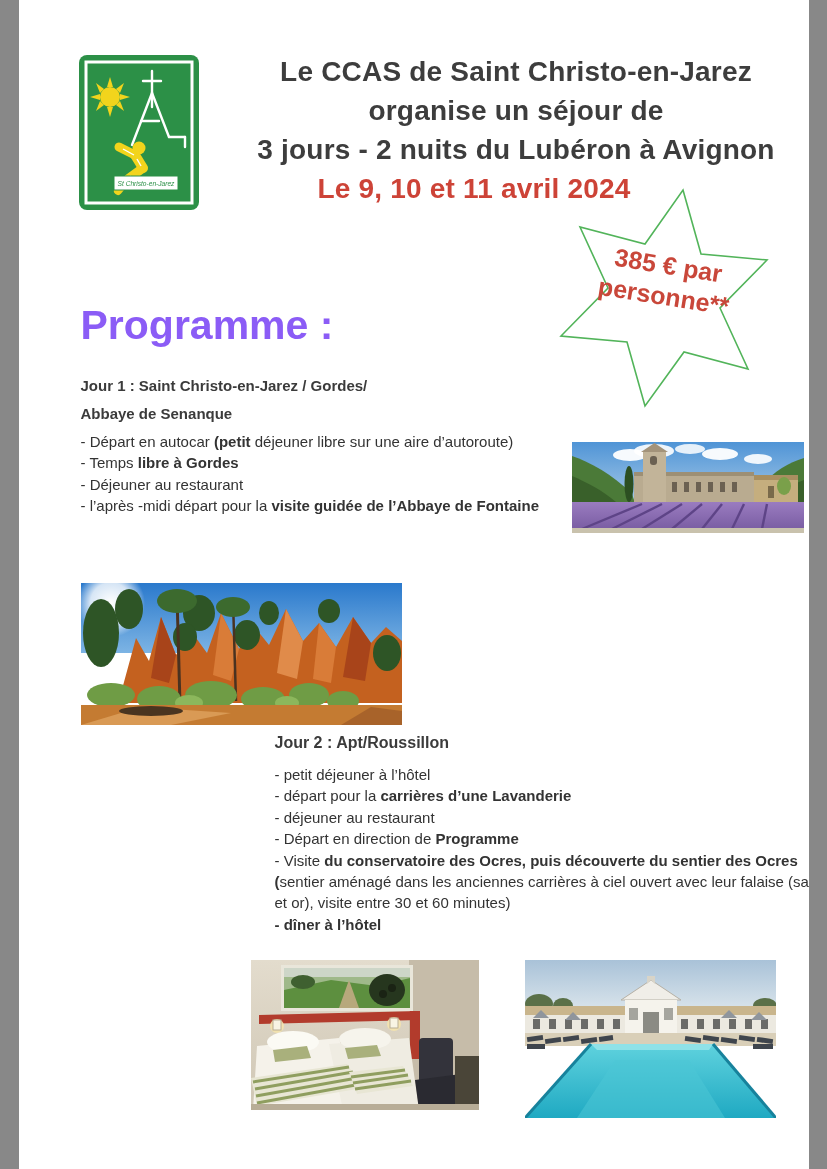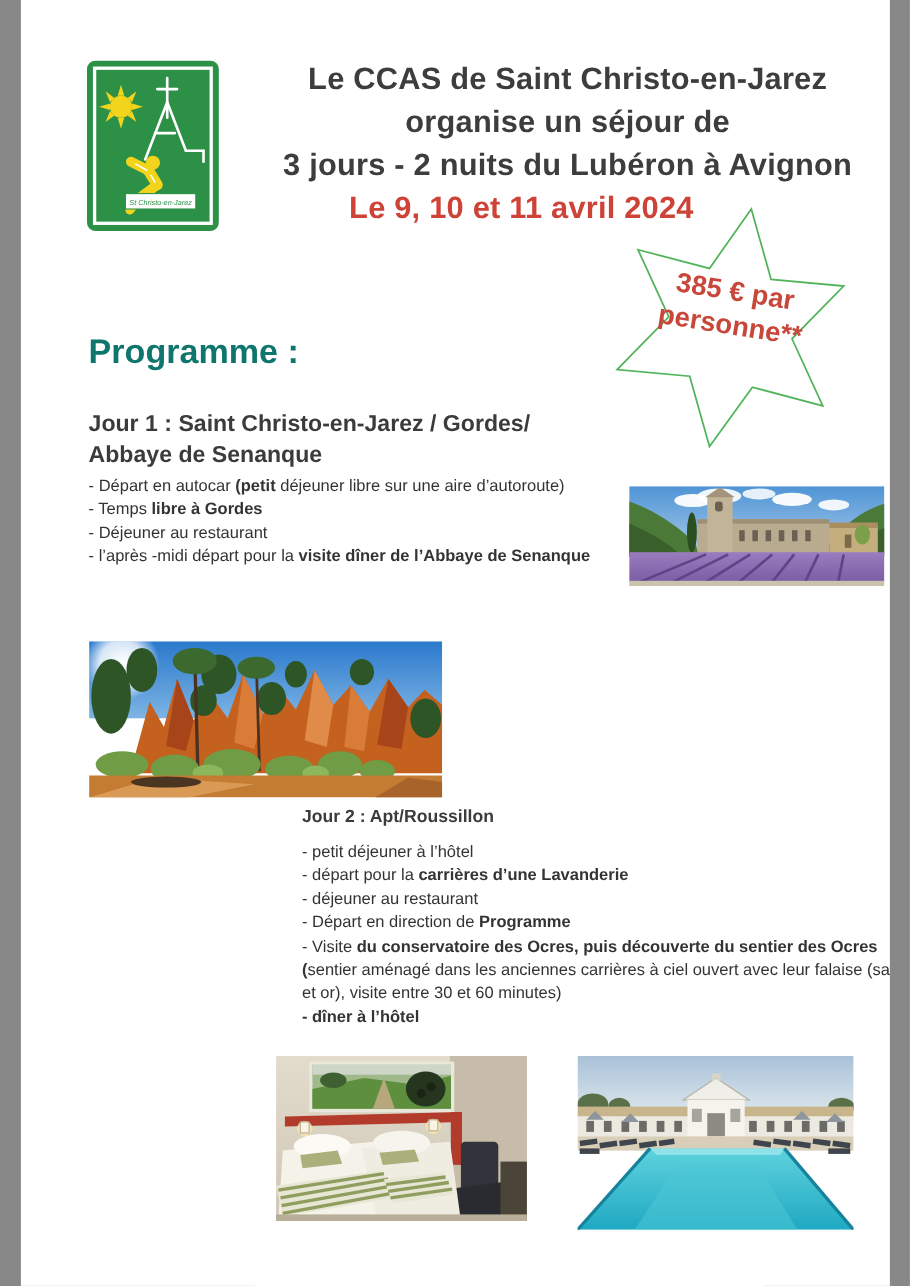--- a/index.html
+++ b/index.html
@@ -16,22 +16,22 @@
   
   .title-block{left:205px;top:52px;width:585px;text-align:center;}
   .title-line{font-size:28px;font-weight:bold;line-height:39px;color:#3d3d3d;letter-spacing:0.2px;}
   .title-date{color:#cd4337;transform:translateX(-42px);}
   
   .star-svg{left:510px;top:186px;}
   .star-text{left:552px;top:250px;width:190px;text-align:center;
     transform:rotate(9deg);
     font-size:25px;font-weight:bold;line-height:31px;color:#c9473a;}
   
-  .programme-title{left:62px;top:302px;font-size:31px;font-weight:bold;color:#0f766e;}
-  .day-heading{font-size:21px;font-weight:bold;color:#3b3b3b;line-height:28px;}
+  .programme-title{left:62px;top:302px;font-size:41px;font-weight:bold;color:#8b5cf6;}
+  .day-heading{font-size:15px;font-weight:bold;color:#3b3b3b;line-height:28px;}
   .day1-heading{left:62px;top:372px;width:500px;}
   .day2-heading{left:256px;top:729px;font-size:16px;}
   .bullets{font-size:15px;line-height:21.4px;color:#333;}
   .day1-list{left:62px;top:431px;width:508px;}
   .day2-list{left:256px;top:764px;width:562px;}
   .bullet-line span.b{font-weight:bold;}
   
   .photo{display:block;}
   svg{display:block;}
 </style>
@@ -105,21 +105,21 @@
   <div class="abs programme-title">Programme :</div>
 
   <div class="abs day-heading day1-heading">
     <div>Jour 1 : Saint Christo-en-Jarez / Gordes/</div>
     <div>Abbaye de Senanque</div>
   </div>
   <div class="abs bullets day1-list">
       <div class="bullet-line"><span>- Départ en autocar </span><span class="b">(petit</span><span> déjeuner libre sur une aire d’autoroute)</span></div>
       <div class="bullet-line"><span>- Temps </span><span class="b">libre à Gordes</span></div>
       <div class="bullet-line"><span>- Déjeuner au restaurant</span></div>
-      <div class="bullet-line"><span>- l’après -midi départ pour la </span><span class="b">visite dîner de l’Abbaye de Senanque</span></div>
+      <div class="bullet-line"><span>- l’après -midi départ pour la </span><span class="b">visite guidée de l’Abbaye de Fontaine</span></div>
     </div>
 
   <svg class="abs photo" style="left:553px;top:442px;" width="232" height="91" viewBox="0 0 232 91">
     <defs>
       <linearGradient id="absky" x1="0" y1="0" x2="0" y2="1">
         <stop offset="0" stop-color="#4f94d6"></stop>
           <stop offset="1" stop-color="#a9cbe8"></stop>
       </linearGradient>
       <linearGradient id="ablav" x1="0" y1="0" x2="0" y2="1">
         <stop offset="0" stop-color="#9a7cc0"></stop>

